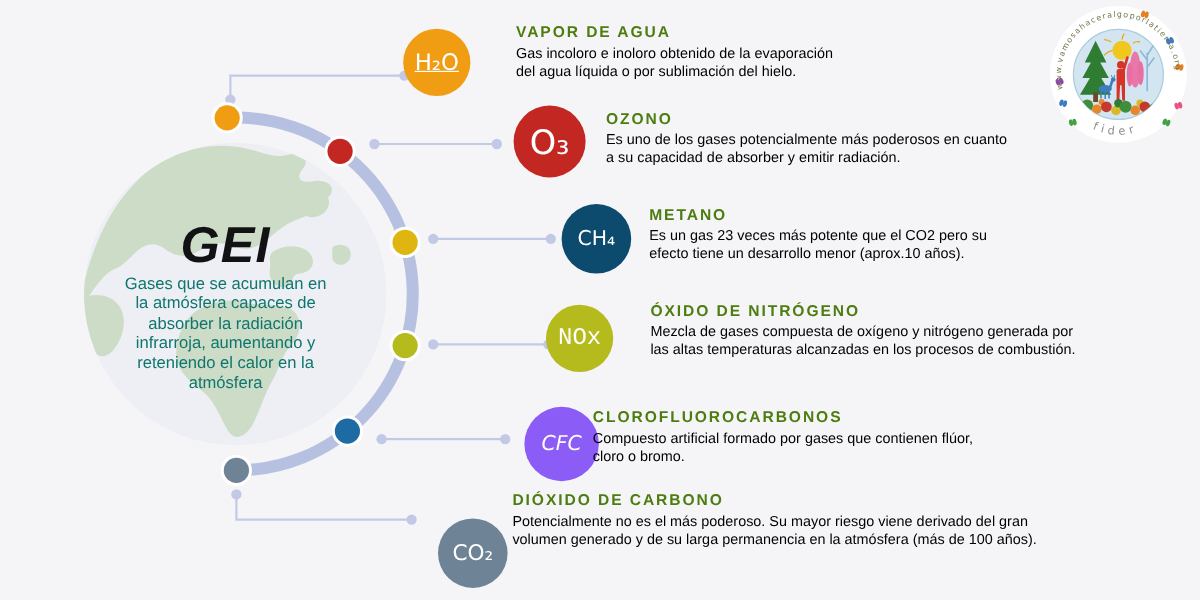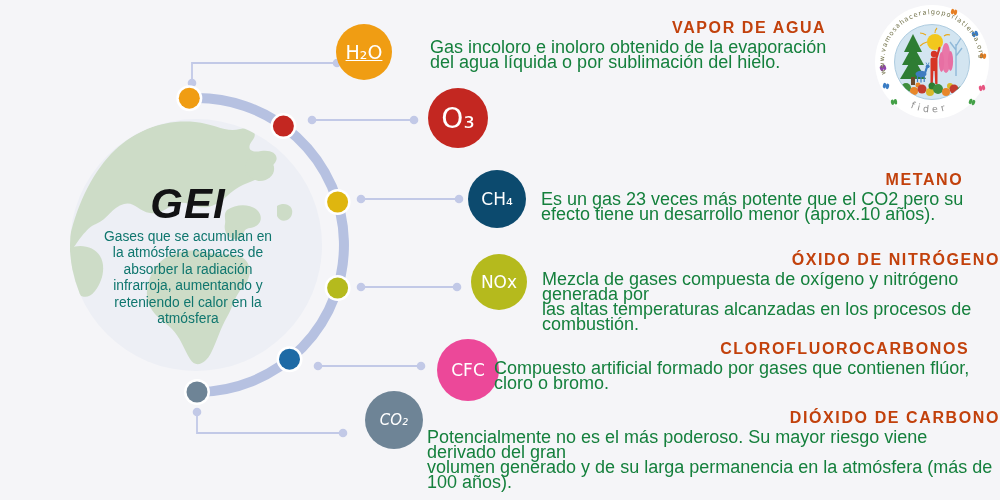--- a/index.html
+++ b/index.html
@@ -12,38 +12,38 @@
 
   
   .badge {
     position:absolute; border-radius:50%;
     display:flex; align-items:center; justify-content:center;
     color:#fff; font-family:"DejaVu Sans", sans-serif; font-weight:400;
   }
   #b-h2o { left:336px; top:24px;  width:56px; height:56px; font-size:19px;text-decoration:underline; }
   #b-o3  { left:428px; top:88px;  width:60px; height:60px; font-size:28px; }
   #b-ch4 { left:468px; top:170px; width:58px; height:58px; font-size:17px; }
-  #b-nox { left:471px; top:254px; width:56px; height:56px; font-size:17px; }
+  #b-nox { left:455px; top:254px; width:56px; height:56px; font-size:20px;font-family:Liberation Mono, monospace; }
   #b-cfc { left:437px; top:339px; width:62px; height:62px; font-size:17px; }
-  #b-co2 { left:365px; top:391px; width:58px; height:58px; font-size:15px;font-style:italic; }
+  #b-co2 { left:365px; top:432px; width:58px; height:58px; font-size:18px; }
 
   
   .itemtext { position:absolute; }
   #t-h2o { left:430px; top:19px; }
   #t-o3  { left:505px; top:91px; }
   #t-ch4 { left:541px; top:171px; }
   #t-nox { left:542px; top:251px; }
   #t-cfc { left:494px; top:340px; }
   #t-co2 { left:427px; top:409px; }
   .itemtext h3 {
-    margin:0 0 3px 0; font-size:16px; font-weight:bold;
-    letter-spacing:1.6px; color:#c2410c;text-align:right;
+    margin:0 0 3px 0; font-size:13px; font-weight:bold;
+    letter-spacing:1.6px; color:#4d7c0f;
   }
   .itemtext p {
-    margin:0; font-size:18px; line-height:15px; color:#15803d;
+    margin:0; font-size:12px; line-height:15px; color:#000000;
     white-space:pre-line;
   }
 
   
   .gei { position:absolute; left:62px; top:182px; width:252px; text-align:center; }
   .gei h1 {
     margin:0; font-size:42px; line-height:44px; font-weight:bold;
     color:#121214; letter-spacing:1px;font-style:italic;
   }
   .gei p {
@@ -140,27 +140,32 @@
 absorber la radiación
 infrarroja, aumentando y
 reteniendo el calor en la
 atmósfera</p>
   </div>
 
   <div class="badge" id="b-h2o" style="background-color: rgb(240, 157, 19);">H₂O</div>
   <div class="badge" id="b-o3" style="background-color: rgb(195, 39, 33);">O₃</div>
   <div class="badge" id="b-ch4" style="background-color: #0c4a6e;">CH₄</div>
   <div class="badge" id="b-nox" style="background-color: rgb(181, 186, 29);">NOx</div>
-  <div class="badge" id="b-cfc" style="background-color: #ec4899;">CFC</div>
+  <div class="badge" id="b-cfc" style="background-color: #8b5cf6; font-style: italic;">CFC</div>
   <div class="badge" id="b-co2" style="background-color: rgb(110, 132, 150);">CO₂</div>
 
   <div class="itemtext" id="t-h2o">
     <h3>VAPOR DE AGUA</h3>
     <p>Gas incoloro e inoloro obtenido de la evaporación
 del agua líquida o por sublimación del hielo.</p>
+  </div>
+  <div class="itemtext" id="t-o3">
+    <h3>OZONO</h3>
+    <p>Es uno de los gases potencialmente más poderosos en cuanto
+a su capacidad de absorber y emitir radiación.</p>
   </div>
   <div class="itemtext" id="t-ch4">
     <h3>METANO</h3>
     <p>Es un gas 23 veces más potente que el CO2 pero su
 efecto tiene un desarrollo menor (aprox.10 años).</p>
   </div>
   <div class="itemtext" id="t-nox">
     <h3>ÓXIDO DE NITRÓGENO</h3>
     <p>Mezcla de gases compuesta de oxígeno y nitrógeno generada por
 las altas temperaturas alcanzadas en los procesos de combustión.</p>

